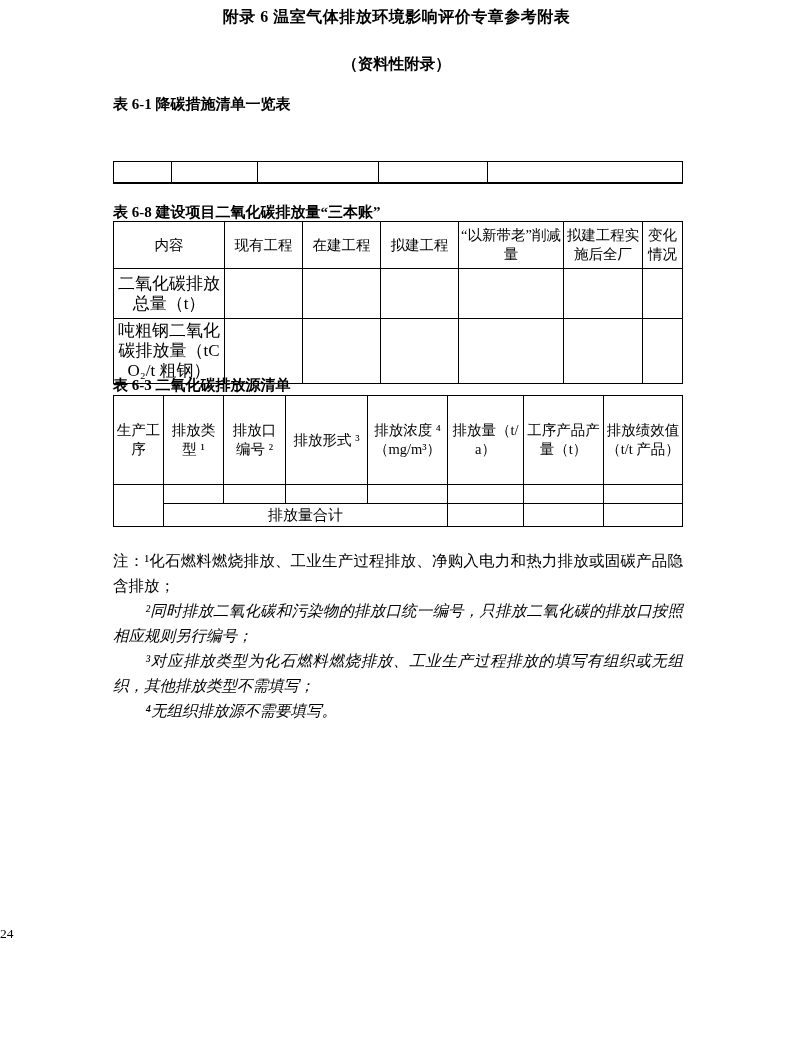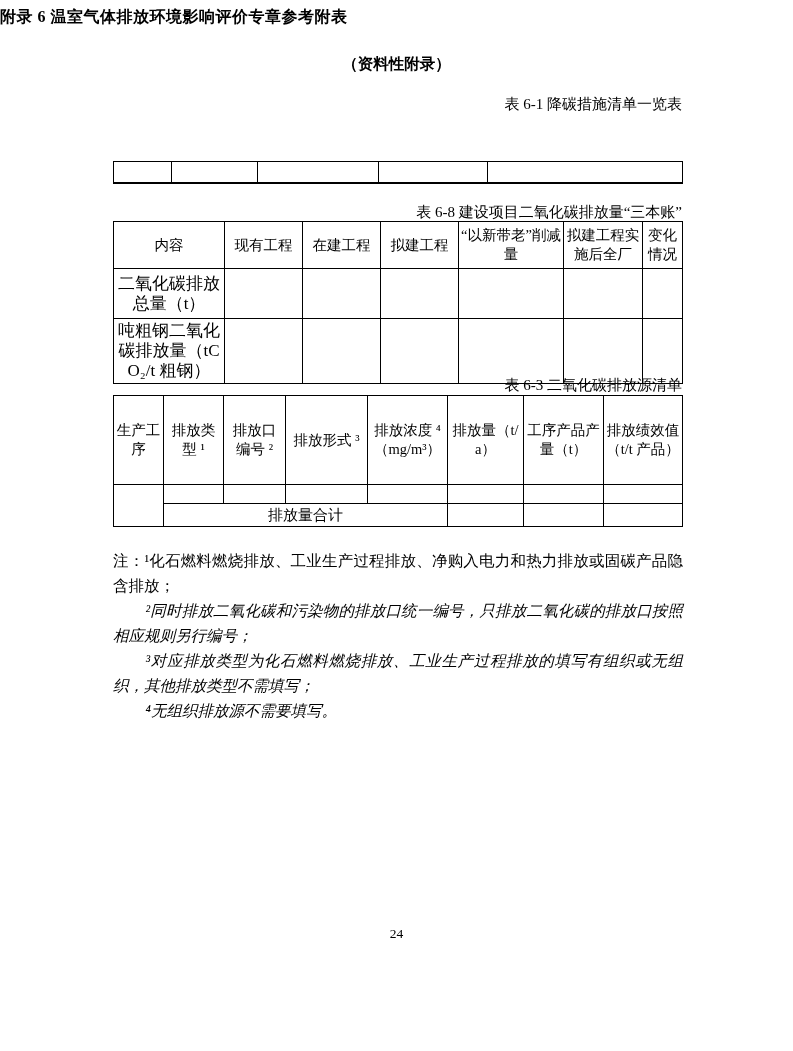--- a/index.html
+++ b/index.html
@@ -7,30 +7,30 @@
     position: relative;
     width: 793px;
     height: 1051px;
     background: #ffffff;
     font-family: "Liberation Serif", "DejaVu Serif", serif;
     color: #000;
     overflow: hidden;
   }
   .doc-title {
     position: absolute; top: 7px; left: 0; width: 100%;
-    font-size: 16px; font-weight: bold;
+    text-align: center; font-size: 16px; font-weight: bold;
     letter-spacing: 0.5px;
   }
   .doc-subtitle {
     position: absolute; top: 54px; left: 0; width: 100%;
     text-align: center; font-size: 15.5px; font-weight: bold;
   }
   .caption {
     position: absolute; left: 113px; width: 569px;
-    text-align: right; font-size: 15px; font-weight: normal;
+    text-align: left; font-size: 15px; font-weight: bold;
   }
   .cap1 { top: 95px; }
   .cap2 { top: 203px; }
   .cap3 { top: 376px; }
 
   table.t {
     position: absolute; left: 113px; width: 569px;
     border-collapse: collapse; table-layout: fixed;
   }
   table.t th, table.t td {
@@ -62,21 +62,21 @@
   .t3 td.total-cell { height: 20px; font-size: 15px; }
   
   .notes {
     position: absolute; top: 548px; left: 113px; width: 570px;
     font-size: 15.5px; line-height: 25px; text-align: justify;
   }
   .notes p { margin: 0; }
   .notes p.indent { text-indent: 2.1em; font-style: italic; }
   .pagenum {
     position: absolute; top: 926px; left: 0; width: 100%;
-    text-align: center; font-size: 13.5px;
+    font-size: 13.5px;
   }
 </style>
 </head>
 <body>
 
 <div class="page">
 
   <div class="doc-title">附录 6 温室气体排放环境影响评价专章参考附表</div>
   <div class="doc-subtitle">（资料性附录）</div>
 

